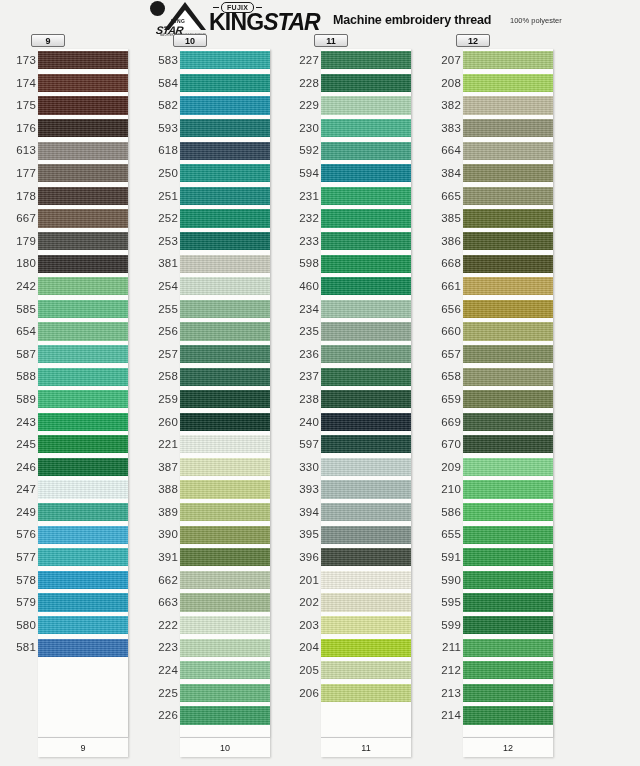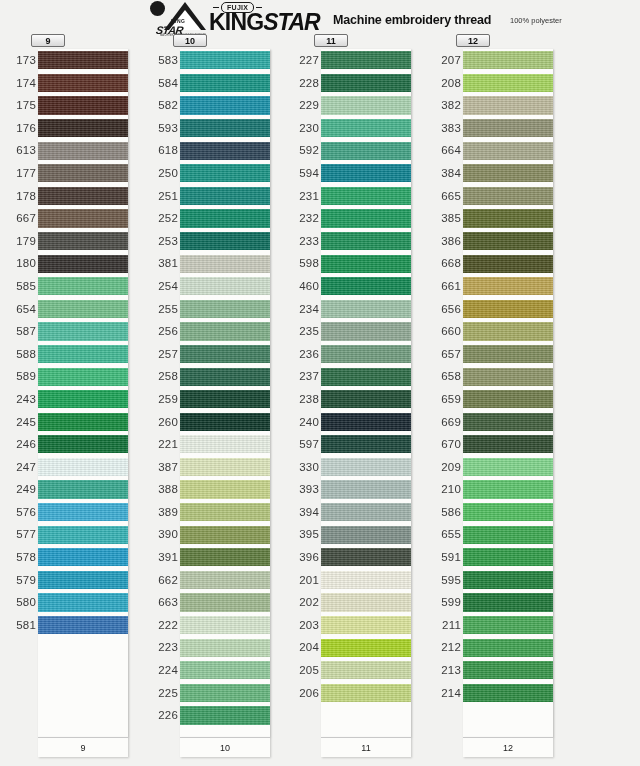--- a/index.html
+++ b/index.html
@@ -291,20 +291,24 @@
         </div>
         <div class="row">
           <div class="code">179</div>
           <div class="swatch" style="background-color: rgb(74, 74, 69);"></div>
         </div>
         <div class="row">
           <div class="code">180</div>
           <div class="swatch" style="background-color: rgb(51, 47, 44);"></div>
         </div>
         <div class="row">
+          <div class="code">242</div>
+          <div class="swatch" style="background-color: rgb(121, 193, 131);"></div>
+        </div>
+        <div class="row">
           <div class="code">585</div>
           <div class="swatch" style="background-color: rgb(98, 191, 134);"></div>
         </div>
         <div class="row">
           <div class="code">654</div>
           <div class="swatch" style="background-color: rgb(115, 191, 137);"></div>
         </div>
         <div class="row">
           <div class="code">587</div>
           <div class="swatch" style="background-color: rgb(79, 189, 160);"></div>
@@ -704,20 +708,24 @@
         </div>
         <div class="row">
           <div class="code">655</div>
           <div class="swatch" style="background-color: rgb(58, 168, 78);"></div>
         </div>
         <div class="row">
           <div class="code">591</div>
           <div class="swatch" style="background-color: rgb(46, 155, 70);"></div>
         </div>
         <div class="row">
+          <div class="code">590</div>
+          <div class="swatch" style="background-color: rgb(43, 149, 68);"></div>
+        </div>
+        <div class="row">
           <div class="code">595</div>
           <div class="swatch" style="background-color: rgb(31, 127, 58);"></div>
         </div>
         <div class="row">
           <div class="code">599</div>
           <div class="swatch" style="background-color: rgb(28, 117, 54);"></div>
         </div>
         <div class="row">
           <div class="code">211</div>
           <div class="swatch" style="background-color: rgb(70, 168, 85);"></div>

